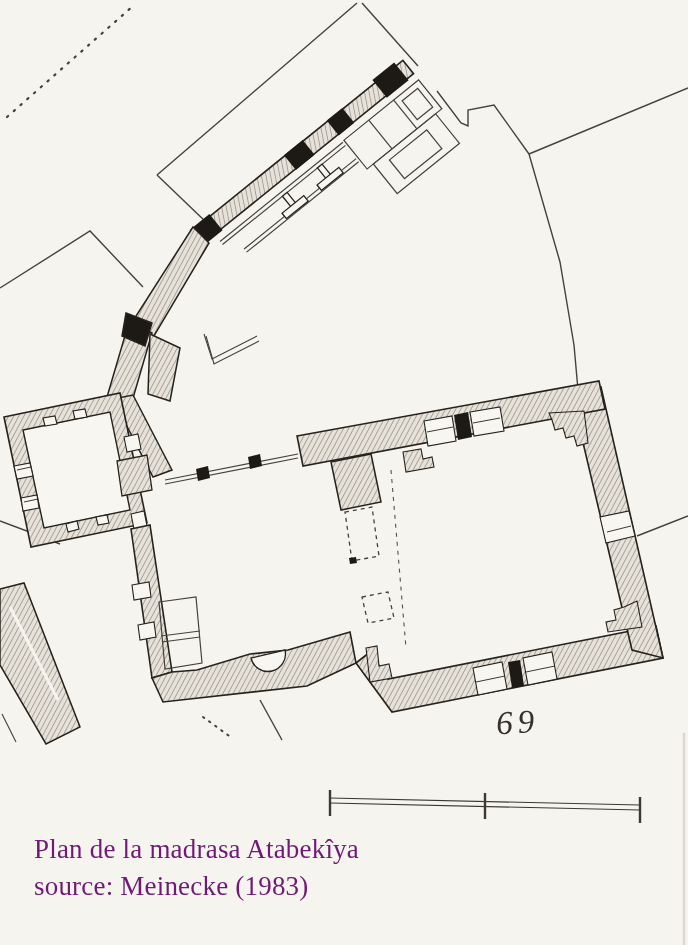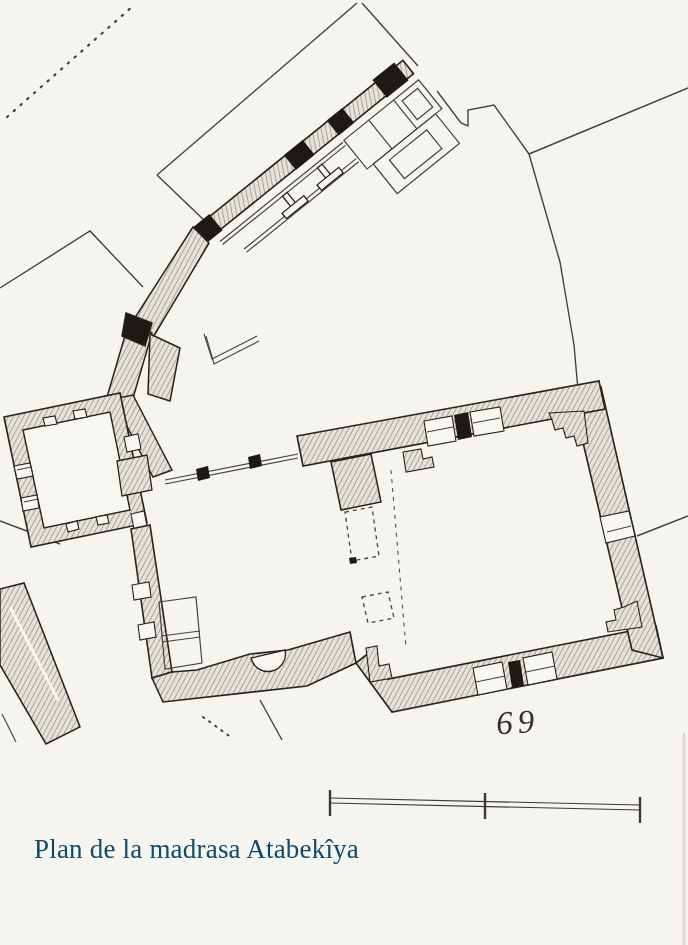--- a/index.html
+++ b/index.html
@@ -8,21 +8,21 @@
     position:relative;
     width:688px;height:945px;
     background:#f6f4ef;
     overflow:hidden;
     font-family:"Liberation Serif", serif;
   }
   .plan-svg{position:absolute;left:0;top:0;width:688px;height:945px;display:block;}
   .caption{
     position:absolute;
     left:34px;top:831px;
-    color:#0c4a6e;
+    color:#701a75;
     font-size:27px;
     line-height:37px;
     letter-spacing:0.2px;
   }
   .figure-number-svg{
     font-family:"Liberation Serif", serif;
     font-style:italic;
     font-size:33px;
     letter-spacing:5px;
     fill:#36312a;
@@ -207,15 +207,16 @@
     <path d="M330,798 L640,805" stroke-width="1.2"></path>
     <path d="M330,803 L640,810" stroke-width="1.2"></path>
     <path d="M330,790 L330,816" stroke-width="2.4"></path>
     <path d="M485,793 L485,819" stroke-width="2.4"></path>
     <path d="M640,797 L640,823" stroke-width="2.4"></path>
   </g>
 </svg>
 
 <div class="caption">
   <div>Plan de la madrasa Atabekîya</div>
+  <div>source: Meinecke (1983)</div>
 </div>
 
 </div>
 
 </body></html>

